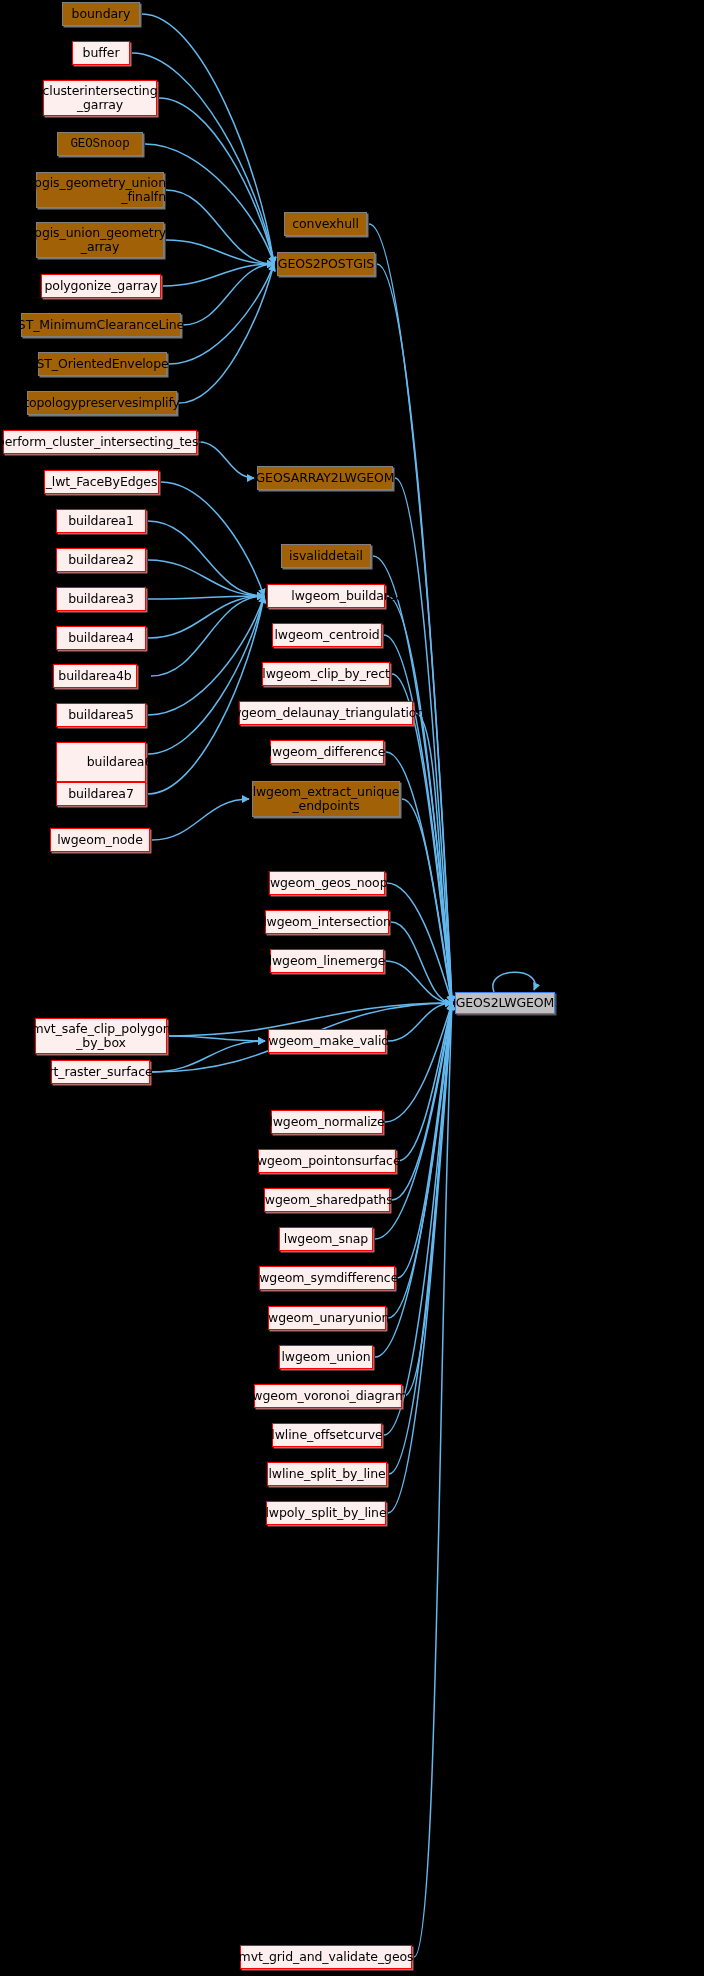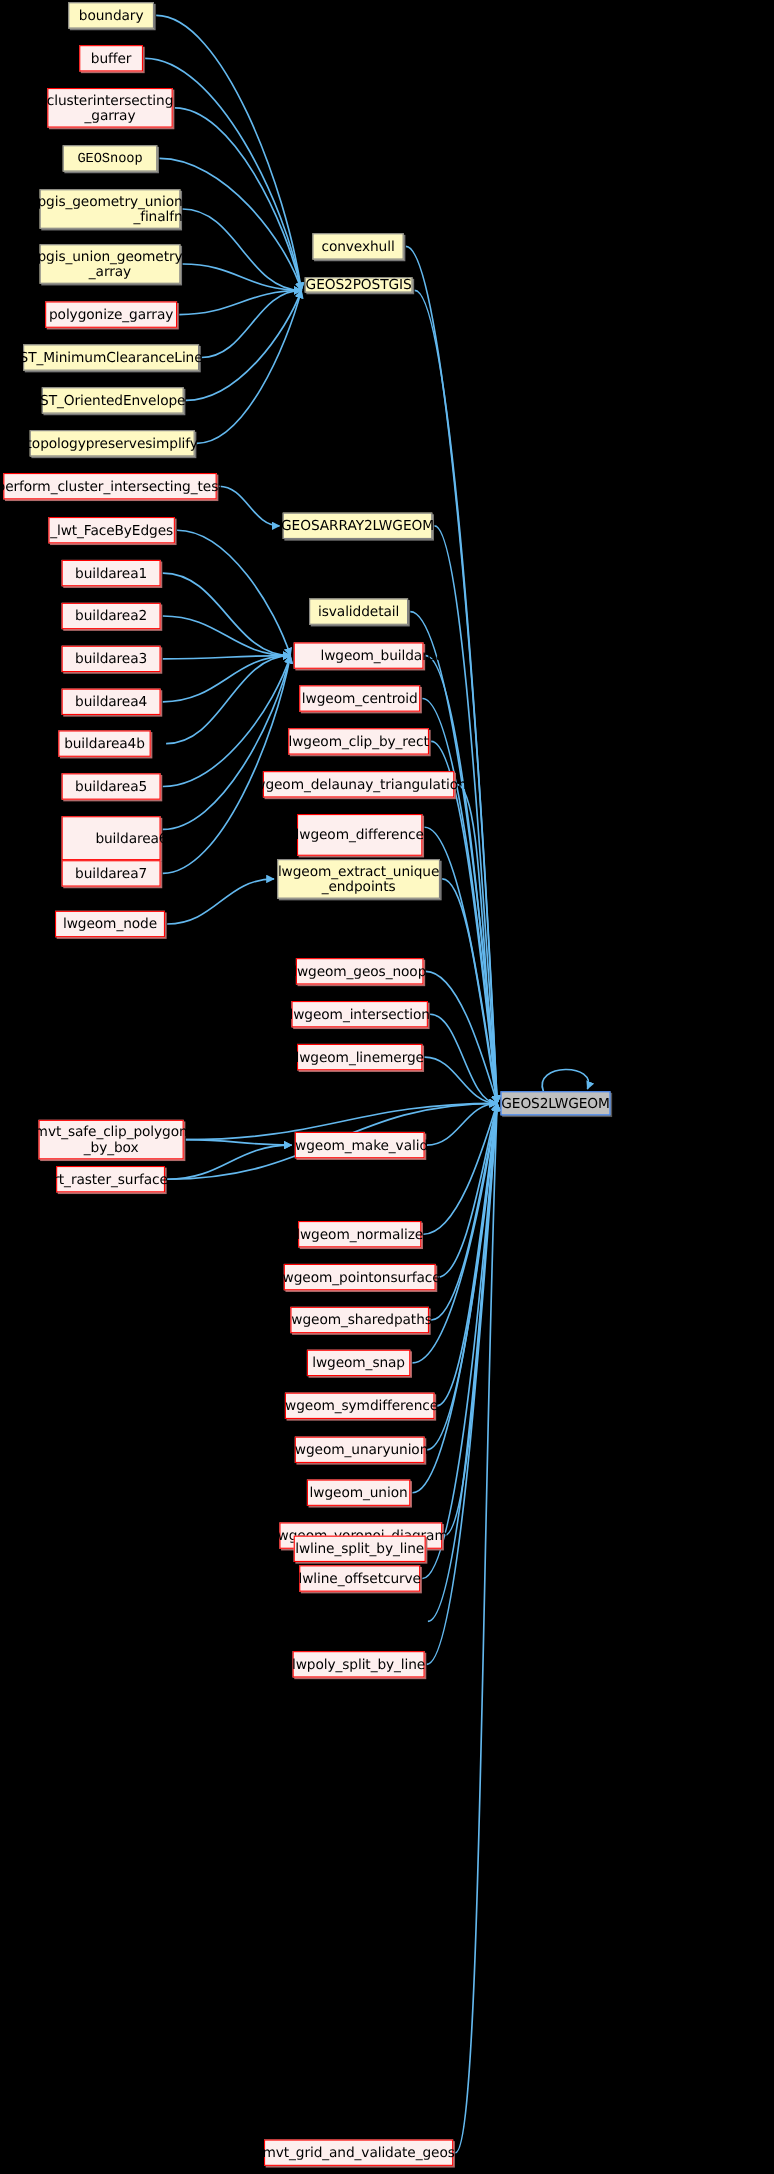--- a/index.html
+++ b/index.html
@@ -26,21 +26,21 @@
     font-size:12.5px;
     line-height:1.12;
     color:#000;
     letter-spacing:-0.1px;
     white-space:pre-line;
     padding:0 3px;
     z-index:5;
   }
   
   .node.plain{
-    background:#fef9c3;
+    background:#a16207;
     border:1px solid #808080;
     box-shadow:1.5px 1.5px 0 #777;
   }
   
   .node.red{
     background:#fdefee;
     border:1.5px solid #ff0000;
     box-shadow:1.5px 1.5px 0 #b06a6a;
   }
   
@@ -138,41 +138,41 @@
       <div class="node red" style="left: 56px; top: 626px; width: 90px; height: 24px;">buildarea4</div>
       <div class="node red" style="left: 53px; top: 664px; width: 84px; height: 24px;">buildarea4b</div>
       <div class="node red" style="left: 56px; top: 703px; width: 90px; height: 24px;">buildarea5</div>
       <div class="node red" style="left: 56px; top: 742px; width: 90px; height: 40px; padding-left: 40px;">buildarea6</div>
       <div class="node red" style="left: 56px; top: 782px; width: 90px; height: 24px;">buildarea7</div>
       <div class="node red" style="left: 50px; top: 828px; width: 100px; height: 24px;">lwgeom_node</div>
       <div class="node red" style="left: 35px; top: 1018px; width: 132px; height: 36px;">mvt_safe_clip_polygon
 _by_box</div>
       <div class="node red" style="left: 51px; top: 1060px; width: 99px; height: 24px;">rt_raster_surface</div>
       <div class="node plain" style="left: 284px; top: 212px; width: 83px; height: 24px;">convexhull</div>
-      <div class="node plain" style="left: 277px; top: 252px; width: 98px; height: 14px;">GEOS2POSTGIS</div>
+      <div class="node plain" style="left: 277px; top: 252px; width: 98px; height: 24px;">GEOS2POSTGIS</div>
       <div class="node plain" style="left: 257px; top: 466px; width: 136px; height: 24px;">GEOSARRAY2LWGEOM</div>
       <div class="node plain" style="left: 281px; top: 544px; width: 90px; height: 24px;">isvaliddetail</div>
       <div class="node red" style="left: 267px; top: 584px; width: 118px; height: 24px; padding-left: 46px;">lwgeom_buildarea</div>
       <div class="node red" style="left: 272px; top: 623px; width: 110px; height: 24px;">lwgeom_centroid</div>
       <div class="node red" style="left: 262px; top: 662px; width: 128px; height: 24px;">lwgeom_clip_by_rect</div>
       <div class="node red" style="left: 239px; top: 701px; width: 174px; height: 24px;">lwgeom_delaunay_triangulation</div>
-      <div class="node red" style="left: 270px; top: 740px; width: 114px; height: 38px;">lwgeom_difference</div>
+      <div class="node red" style="left: 270px; top: 740px; width: 114px; height: 24px;">lwgeom_difference</div>
       <div class="node plain" style="left: 252px; top: 781px; width: 148px; height: 36px;">lwgeom_extract_unique
 _endpoints</div>
       <div class="node red" style="left: 269px; top: 871px; width: 116px; height: 24px;">lwgeom_geos_noop</div>
       <div class="node red" style="left: 265px; top: 910px; width: 124px; height: 24px;">lwgeom_intersection</div>
       <div class="node red" style="left: 270px; top: 949px; width: 114px; height: 24px;">lwgeom_linemerge</div>
       <div class="node red" style="left: 268px; top: 1029px; width: 118px; height: 24px;">lwgeom_make_valid</div>
       <div class="node red" style="left: 271px; top: 1110px; width: 112px; height: 24px;">lwgeom_normalize</div>
       <div class="node red" style="left: 258px; top: 1149px; width: 138px; height: 24px;">lwgeom_pointonsurface</div>
       <div class="node red" style="left: 264px; top: 1188px; width: 126px; height: 24px;">lwgeom_sharedpaths</div>
       <div class="node red" style="left: 279px; top: 1227px; width: 94px; height: 24px;">lwgeom_snap</div>
       <div class="node red" style="left: 259px; top: 1266px; width: 136px; height: 24px;">lwgeom_symdifference</div>
       <div class="node red" style="left: 268px; top: 1306px; width: 118px; height: 24px;">lwgeom_unaryunion</div>
       <div class="node red" style="left: 279px; top: 1345px; width: 94px; height: 24px;">lwgeom_union</div>
       <div class="node red" style="left: 254px; top: 1384px; width: 148px; height: 24px;">lwgeom_voronoi_diagram</div>
       <div class="node red" style="left: 272px; top: 1423px; width: 110px; height: 24px;">lwline_offsetcurve</div>
-      <div class="node red" style="left: 267px; top: 1396px; width: 120px; height: 24px;">lwline_split_by_line</div>
+      <div class="node red" style="left: 267px; top: 1462px; width: 120px; height: 24px;">lwline_split_by_line</div>
       <div class="node red" style="left: 266px; top: 1501px; width: 120px; height: 24px;">lwpoly_split_by_line</div>
       <div class="node red" style="left: 240px; top: 1945px; width: 172px; height: 24px;">mvt_grid_and_validate_geos</div>
       <div class="node focus" style="left: 455px; top: 992px; width: 100px; height: 22px;">GEOS2LWGEOM</div>
     </div>
 </div>
 
 </body></html>

